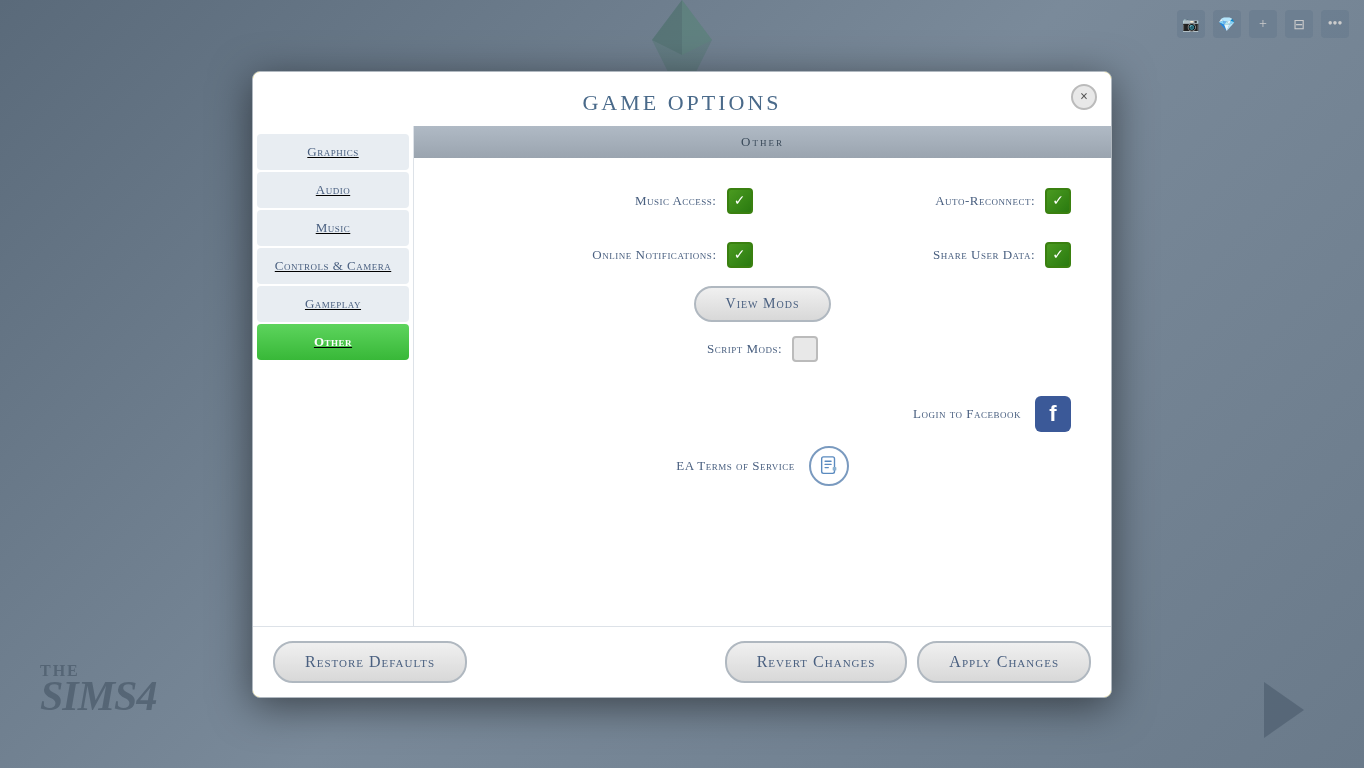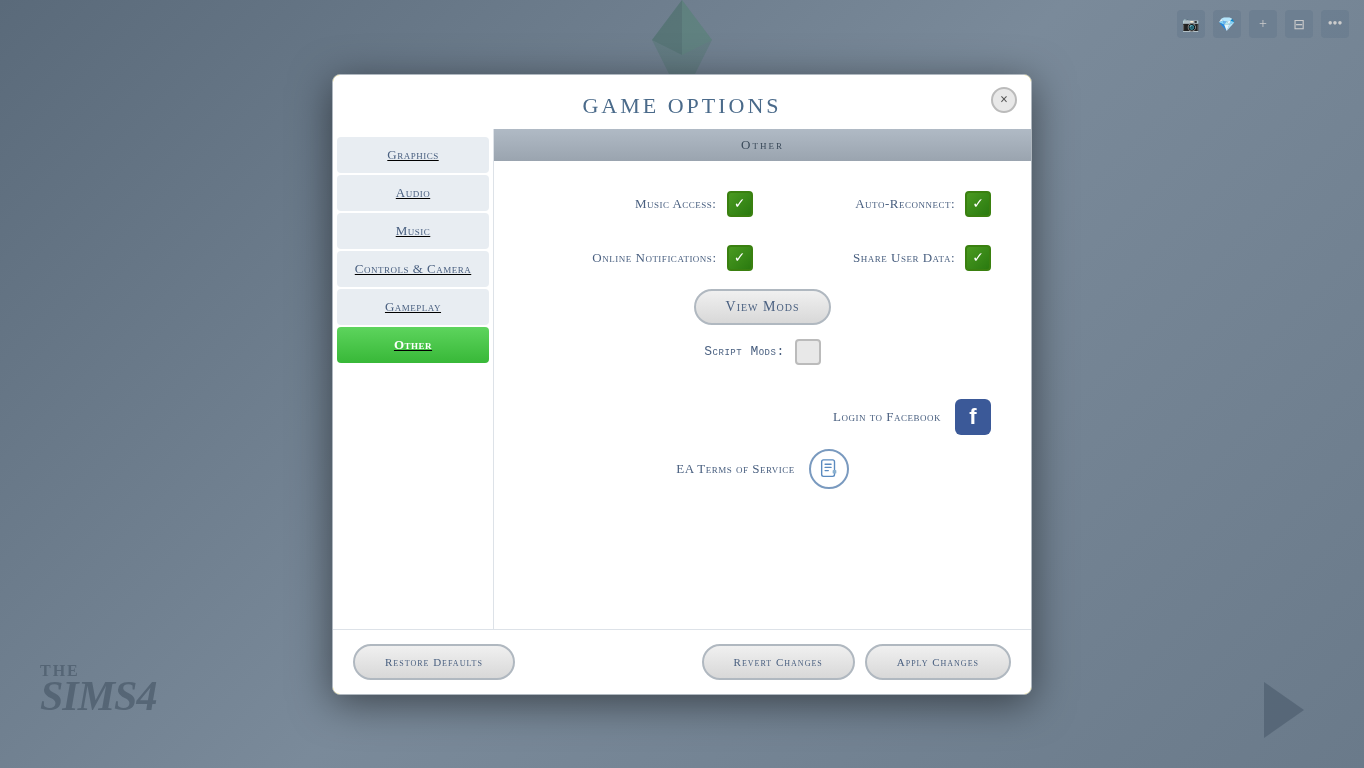--- a/index.html
+++ b/index.html
@@ -83,21 +83,21 @@
       justify-content: center;
       color: #ccc;
       font-size: 14px;
       cursor: pointer;
     }
 
     
     .dialog {
       position: relative;
       z-index: 10;
-      width: 700px;
+      width: 860px;
       background: #fde047;
       border-radius: 8px;
       box-shadow: 0 8px 40px rgba(0,0,0,0.5);
       overflow: hidden;
       border: 1px solid #b0b8c0;
     }
 
     
     .dialog-title {
       background: white;
@@ -320,21 +320,21 @@
       gap: 10px;
       justify-content: space-between;
       align-items: center;
     }
 
     .footer-btn {
       background: linear-gradient(180deg, #f0f0f0, #d8d8d8);
       border: 2px solid #b0b8c0;
       border-radius: 20px;
       padding: 10px 30px;
-      font-size: 11px;
+      font-size: 16px;
       color: #4a6080;
       cursor: pointer;
       font-variant: small-caps;
       letter-spacing: 1px;
       min-width: 140px;
       text-align: left;
     }
 
     .footer-right {
       display: flex;
@@ -453,21 +453,21 @@
             <div class="checkbox-checked">✓</div>
           </div>
         </div>
 
         <div style="display: flex; flex-direction: column; align-items: center; gap: 14px;">
 
           <div style="display: flex; justify-content: center;">
             <div class="view-mods-btn">View Mods</div>
           </div>
 
-          <div class="script-mods-row" style="justify-content: center; font-family: Liberation Mono, monospace;">
+          <div class="script-mods-row" style="justify-content: center;">
             <span class="option-label">Script Mods:</span>
             <div class="checkbox-unchecked"></div>
           </div>
 
           <div class="link-row" style="justify-content: flex-end; gap: 14px;">
             <span class="link-label">Login to Facebook</span>
             <div class="fb-icon">f</div>
           </div>
 
 

